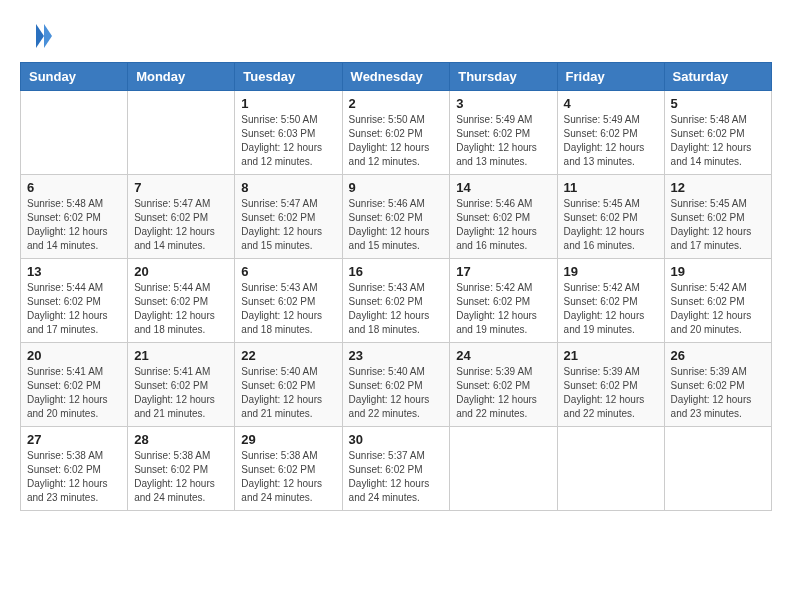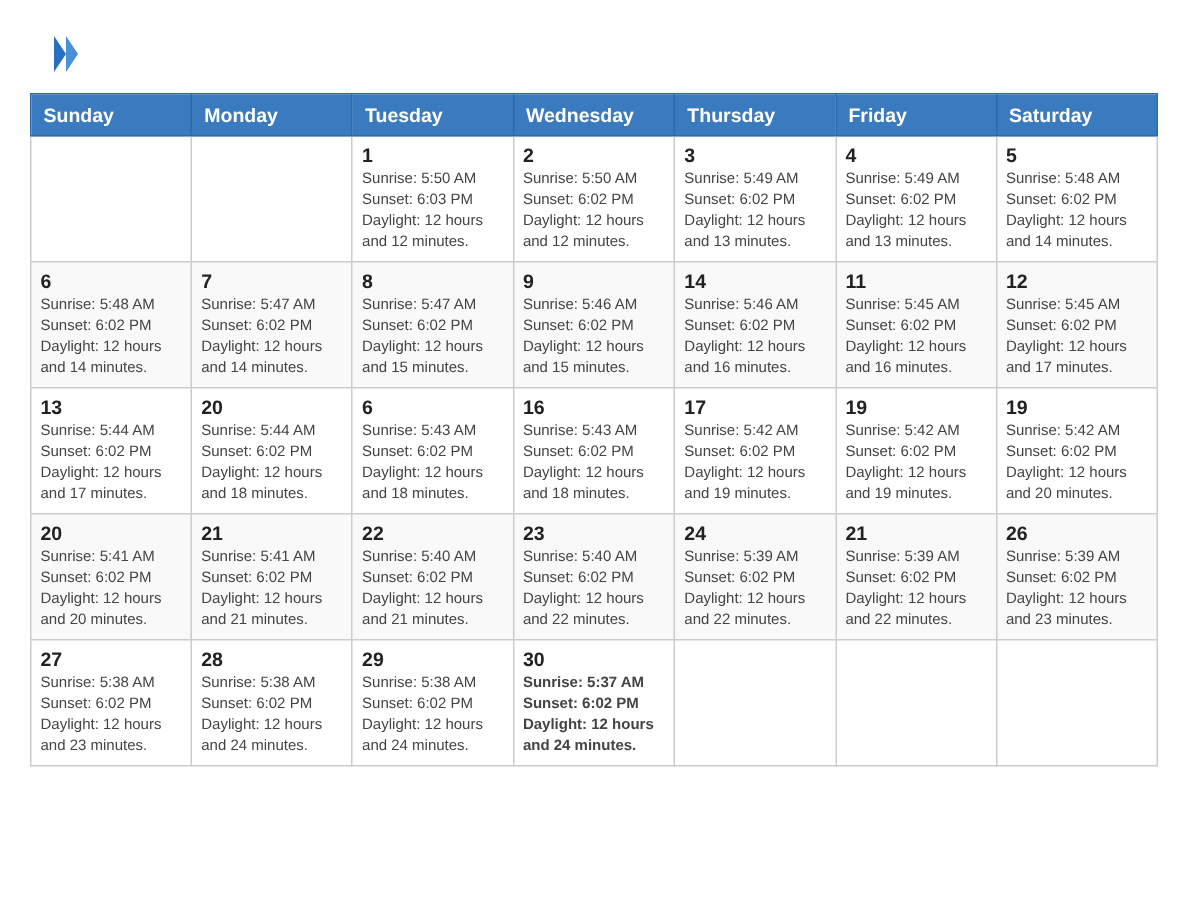--- a/index.html
+++ b/index.html
@@ -298,21 +298,21 @@
 Daylight: 12 hours and 24 minutes.</div>
         </td>
         <td>
           <span class="day-number">29</span>
           <div class="day-info" style="white-space: pre-line;">Sunrise: 5:38 AM
 Sunset: 6:02 PM
 Daylight: 12 hours and 24 minutes.</div>
         </td>
         <td>
           <span class="day-number">30</span>
-          <div class="day-info" style="white-space: pre-line; font-weight: bold;">Sunrise: 5:37 AM
+          <div class="day-info" style="white-space: pre-line;">Sunrise: 5:37 AM
 Sunset: 6:02 PM
 Daylight: 12 hours and 24 minutes.</div>
         </td>
         <td class="empty-cell"></td>
         <td class="empty-cell"></td>
         <td class="empty-cell"></td>
       </tr>
     </tbody>
 </table>
 

